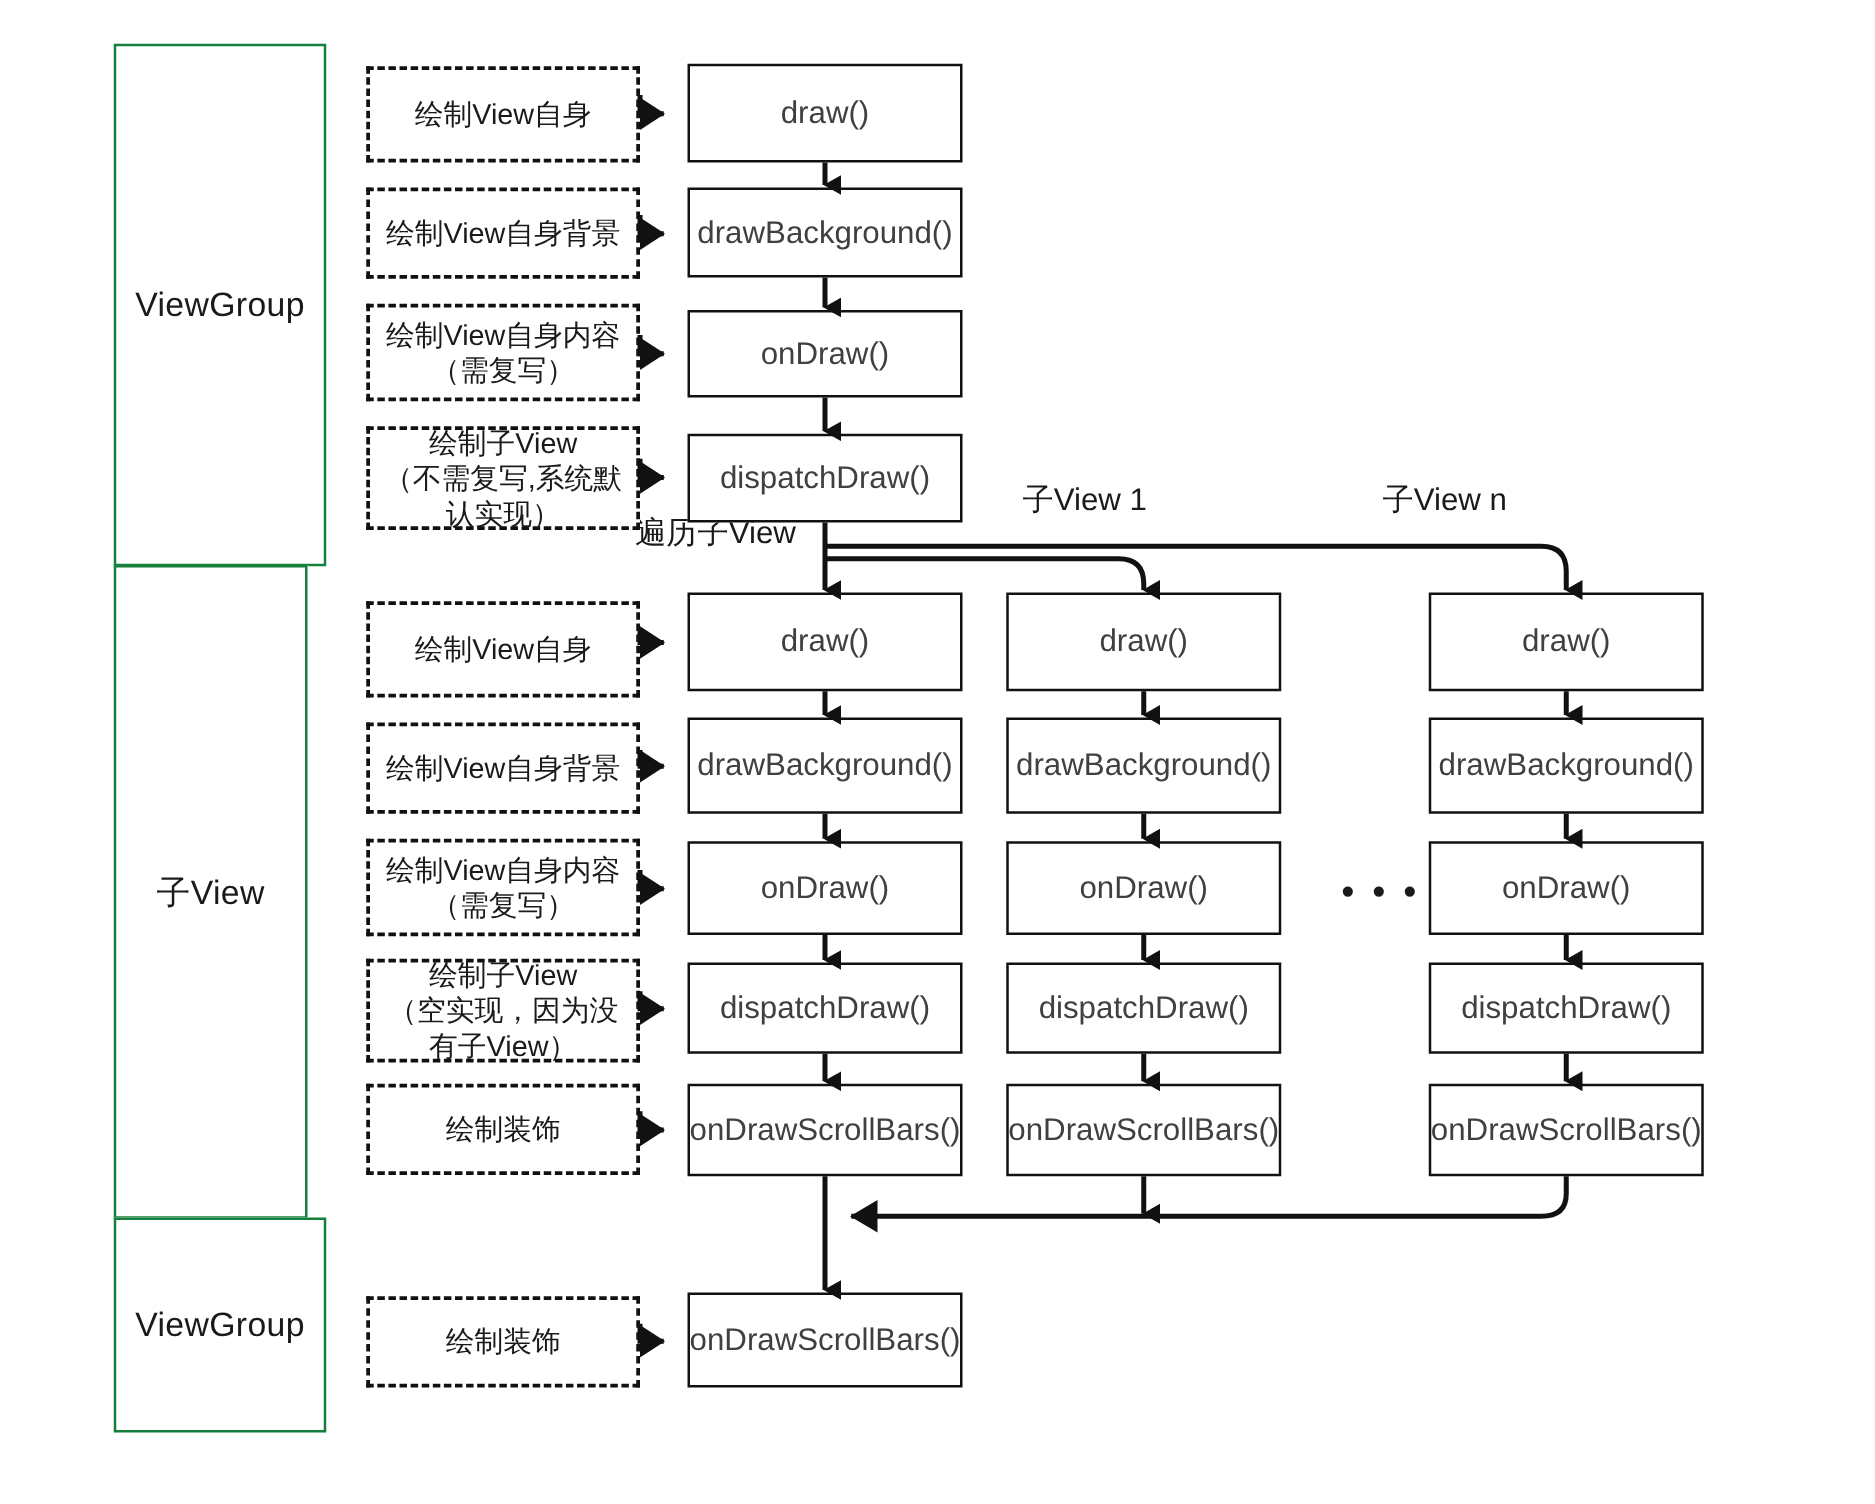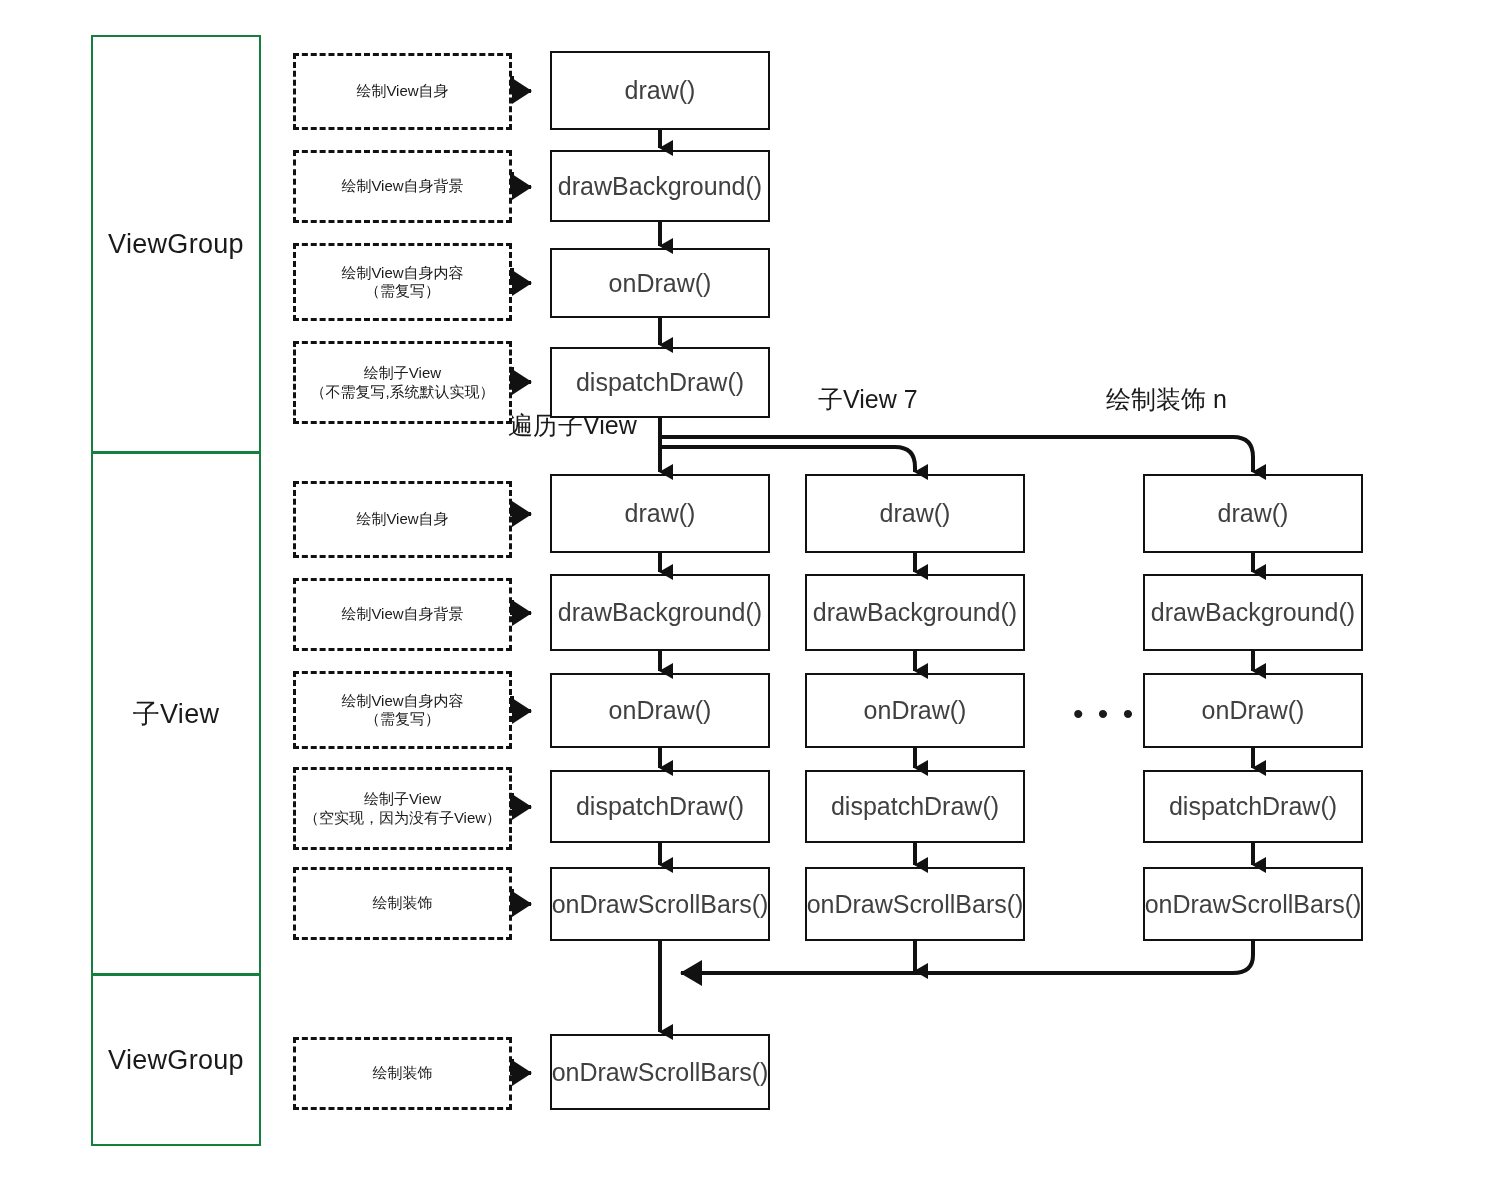--- a/index.html
+++ b/index.html
@@ -56,21 +56,21 @@
     position: absolute;
     box-sizing: border-box;
     border: 3px dashed #111111;
     background: #ffffff;
     display: flex;
     align-items: center;
     justify-content: center;
     text-align: center;
   }
   .dbox span {
-    font-size: 15px;
+    font-size: 23px;
     color: #1a1a1a;
     line-height: 1.22;
     padding: 0 6px;
     display: block;
   }
   
   .flabel {
     position: absolute;
     font-size: 25px;
     color: #1a1a1a;
@@ -93,29 +93,29 @@
   }
 </style>
 </head>
 <body>
 
 <div id="canvas">
 
   <div class="lane" style="left:91px; top:35px; width:170px; height:418px;">
     <span class="lane-label">ViewGroup</span>
   </div>
-  <div class="lane" style="left:91px; top:452px; width:170px; height:523px;">
+  <div class="lane" style="left:91px; top:452px; width:155px; height:523px;">
     <span class="lane-label">子View</span>
   </div>
   <div class="lane" style="left:91px; top:974px; width:170px; height:172px;">
     <span class="lane-label">ViewGroup</span>
   </div>
 
-  <div class="flabel" style="left:818px; top:383px;">子View 7</div>
-  <div class="flabel" style="left:1106px; top:383px;">绘制装饰 n</div>
+  <div class="flabel" style="left:818px; top:383px;">子View 1</div>
+  <div class="flabel" style="left:1106px; top:383px;">子View n</div>
 
   <div class="flabel" style="left:508px; top:409px;">遍历子View</div>
 
   <div class="ellipsis" style="left:1073px; top:699px;">• • •</div>
 
   <div class="dbox" style="left:293px; top:53px; width:219px; height:77px;">
     <span>绘制View自身</span>
   </div>
   <div class="dbox" style="left:293px; top:150px; width:219px; height:73px;">
     <span>绘制View自身背景</span>

